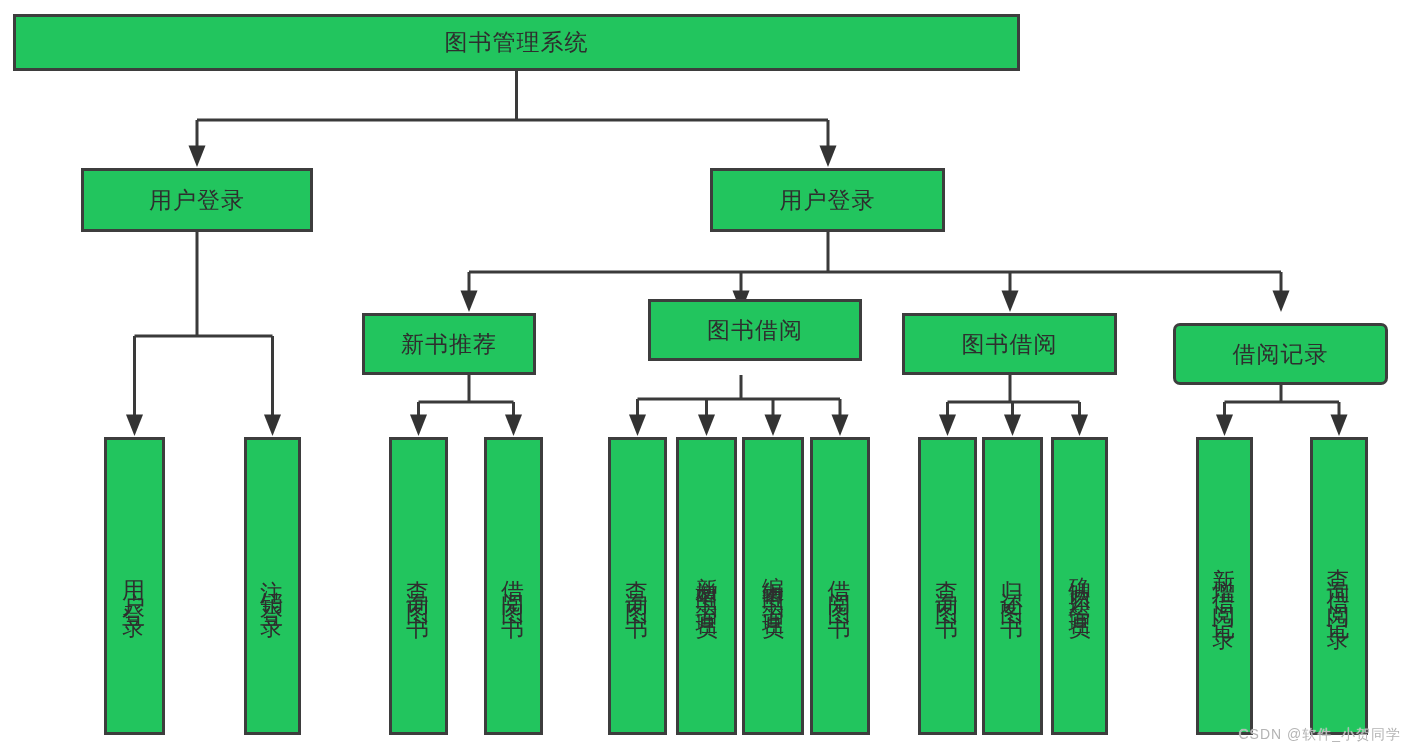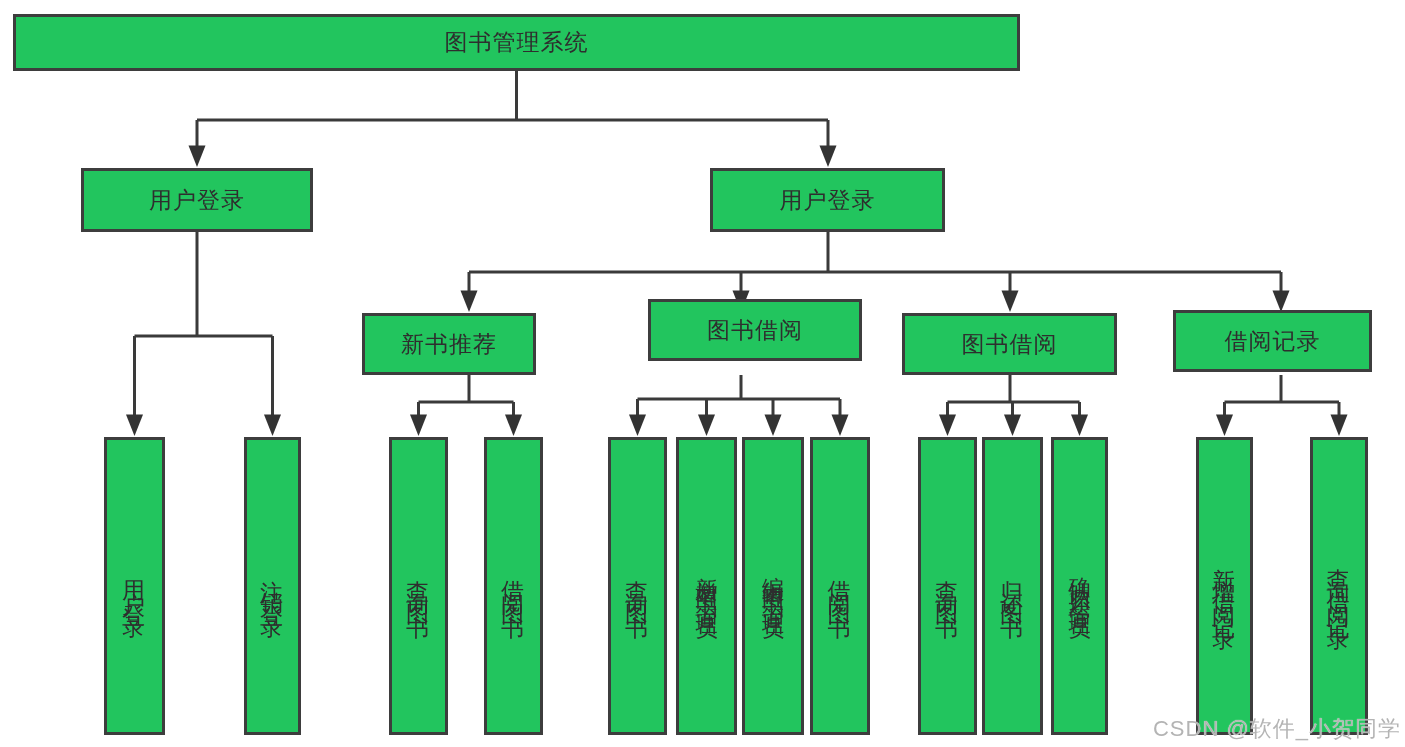--- a/index.html
+++ b/index.html
@@ -44,40 +44,40 @@
     letter-spacing: 6px;
     font-size: 22px;
   }
   
   .root-box   { left: 13px;   top: 14px;  width: 1007px; height: 57px; }
   .l2-0       { left: 81px;   top: 168px; width: 232px;  height: 64px; }
   .l2-1       { left: 710px;  top: 168px; width: 235px;  height: 64px; }
   .l3-0       { left: 362px;  top: 313px; width: 174px;  height: 62px; }
   .l3-1       { left: 634px;  top: 299px; width: 214px;  height: 62px; margin-left: 14px; }
   .l3-2       { left: 902px;  top: 313px; width: 215px;  height: 62px; }
-  .l3-3       { left: 1173px; top: 310px; width: 199px;  height: 62px; }
+  .l3-3       { left: 1173px; top: 323px; width: 215px;  height: 62px; border-radius: 7px; }
   .leaf       { top: 437px; height: 298px; }
   .ul-0 { left: 104px;  width: 61px; }
   .ul-1 { left: 244px;  width: 57px; }
   .nb-0 { left: 389px;  width: 59px; }
   .nb-1 { left: 484px;  width: 59px; }
   .bw-0 { left: 608px;  width: 59px; }
   .bw-1 { left: 676px;  width: 61px; }
   .bw-2 { left: 742px;  width: 62px; }
   .bw-3 { left: 810px;  width: 60px; }
   .cu-0 { left: 918px;  width: 59px; }
   .cu-1 { left: 982px;  width: 61px; }
   .cu-2 { left: 1051px; width: 57px; }
   .re-0 { left: 1196px; width: 57px; }
   .re-1 { left: 1310px; width: 58px; }
   .watermark {
     position: absolute;
     right: 4px;
     bottom: 3px;
-    font-size: 22px;
+    font-size: 14px;
     color: #b4b4b4;
     letter-spacing: 1px;
     z-index: 3;
     text-shadow: 0 0 1px #ffffff;
   }
 </style>
 </head>
 <body>
 
 <div id="canvas">

